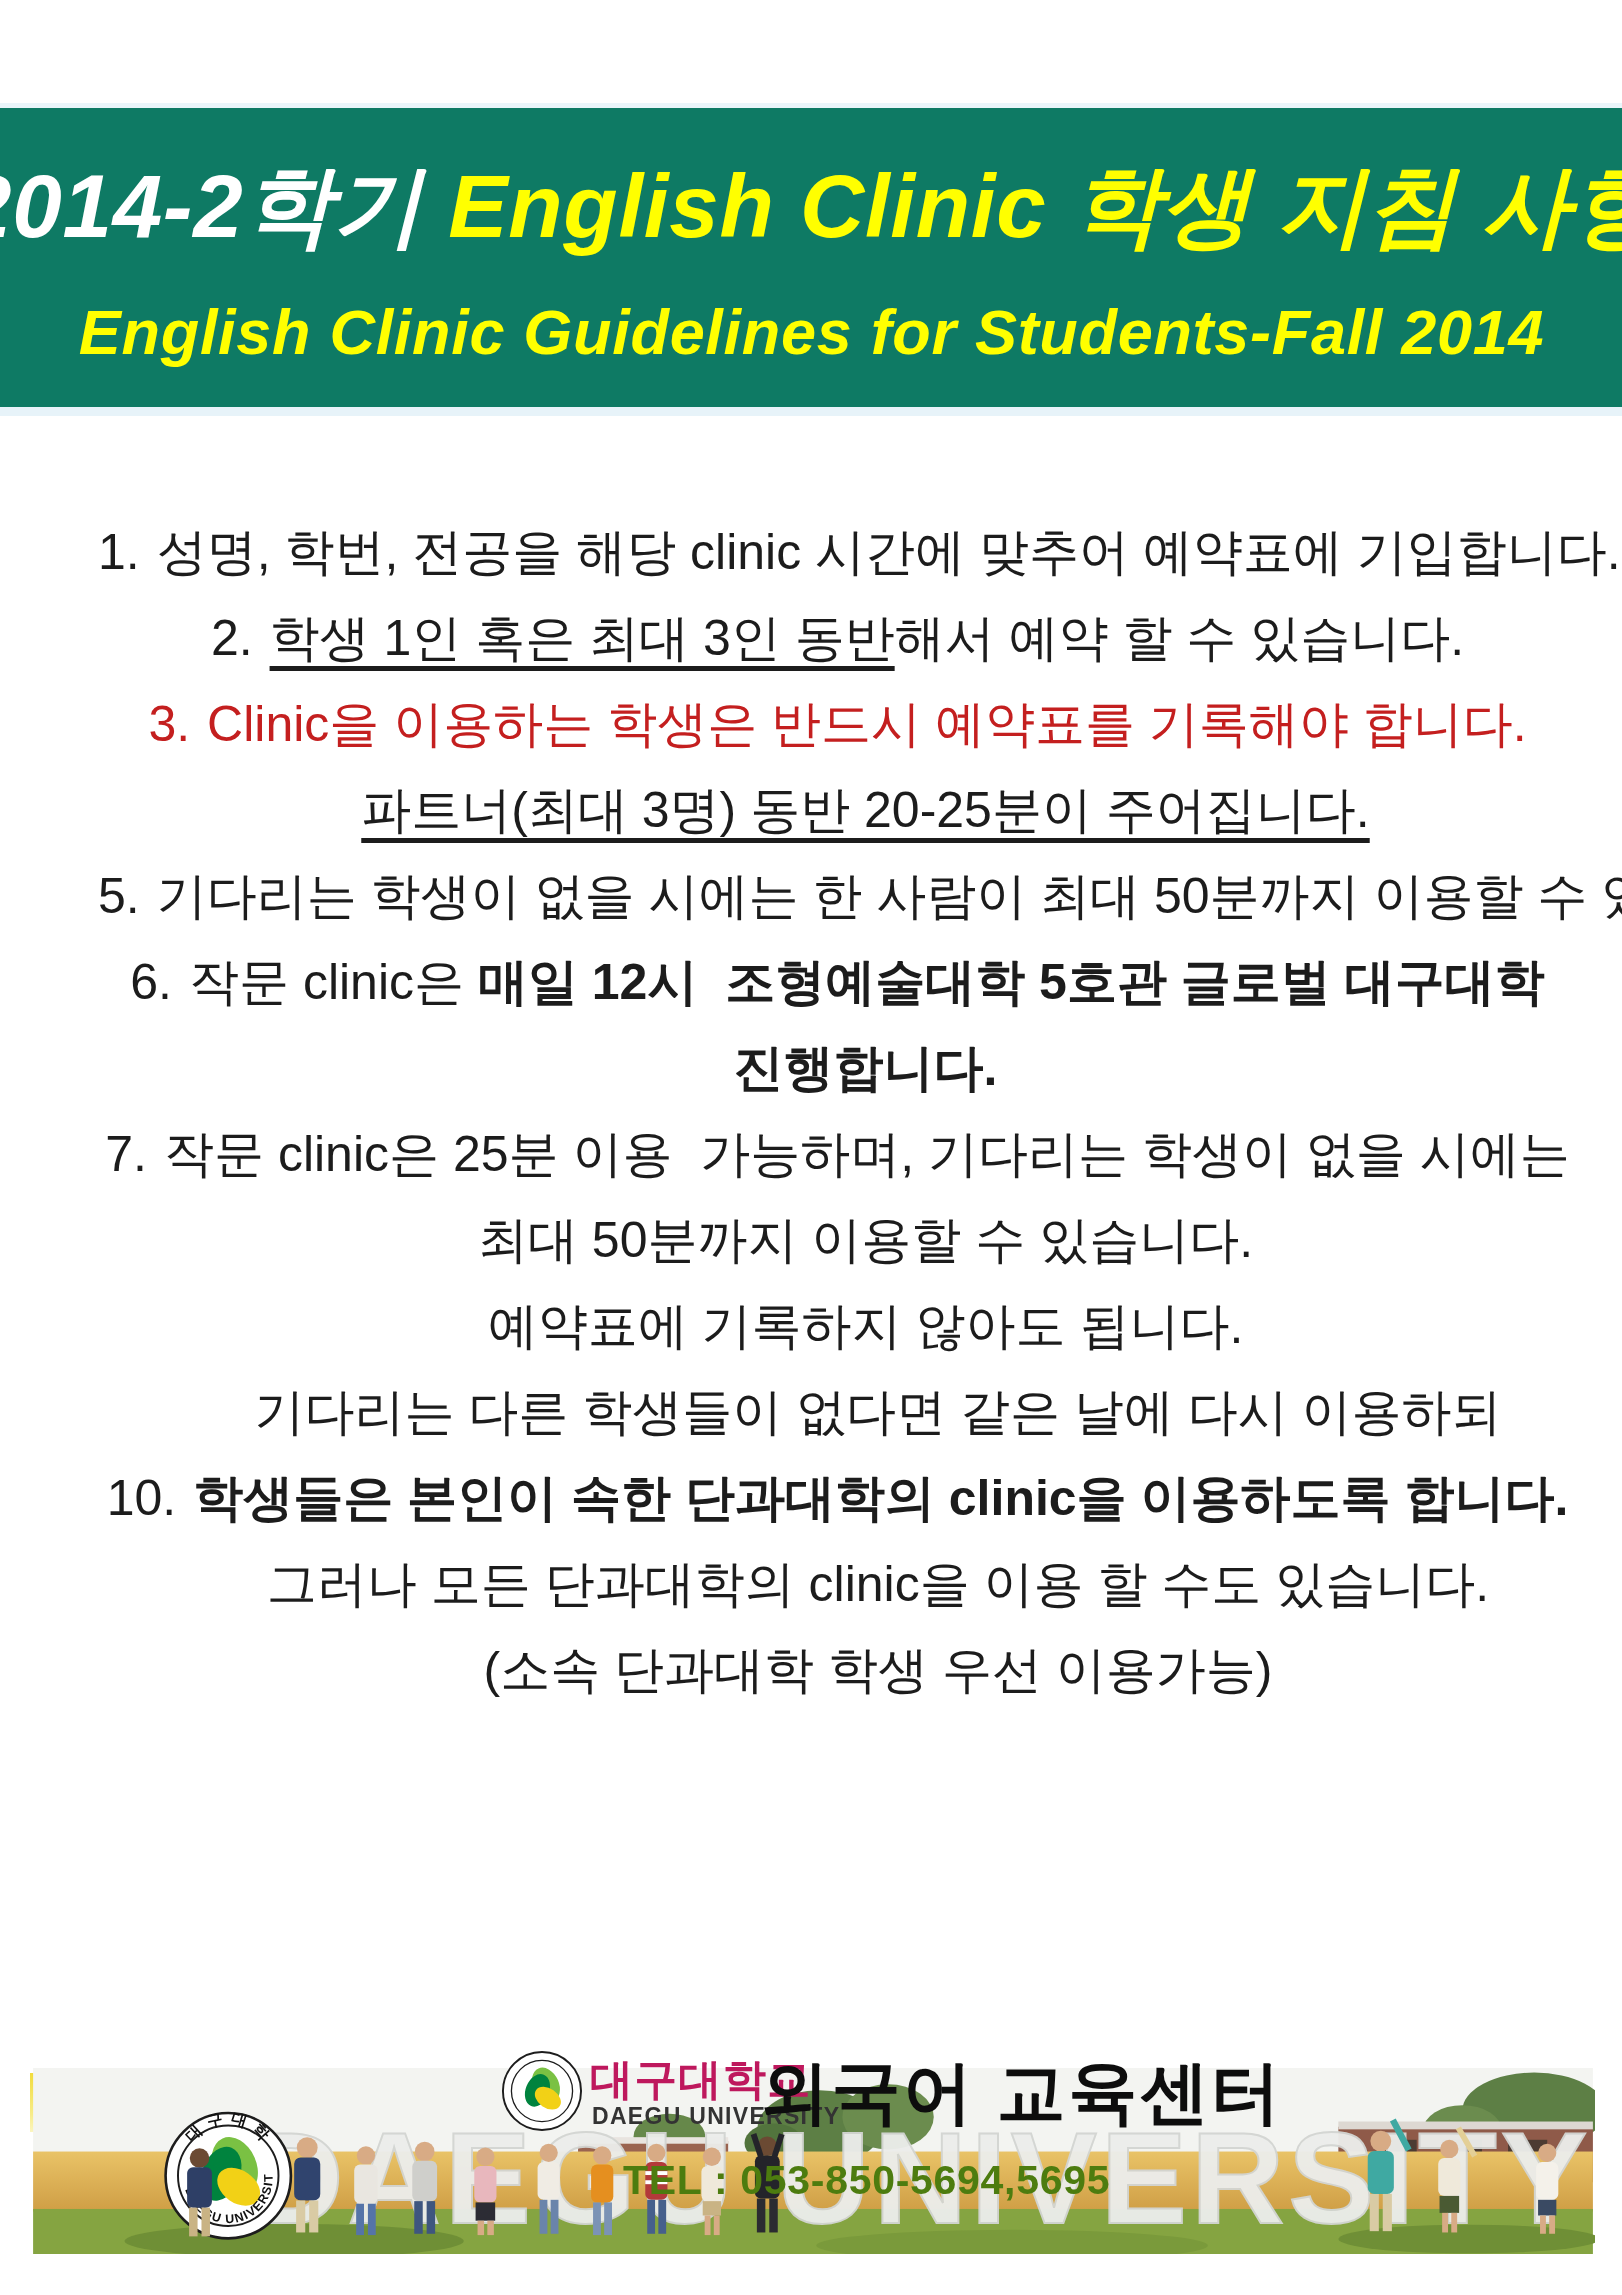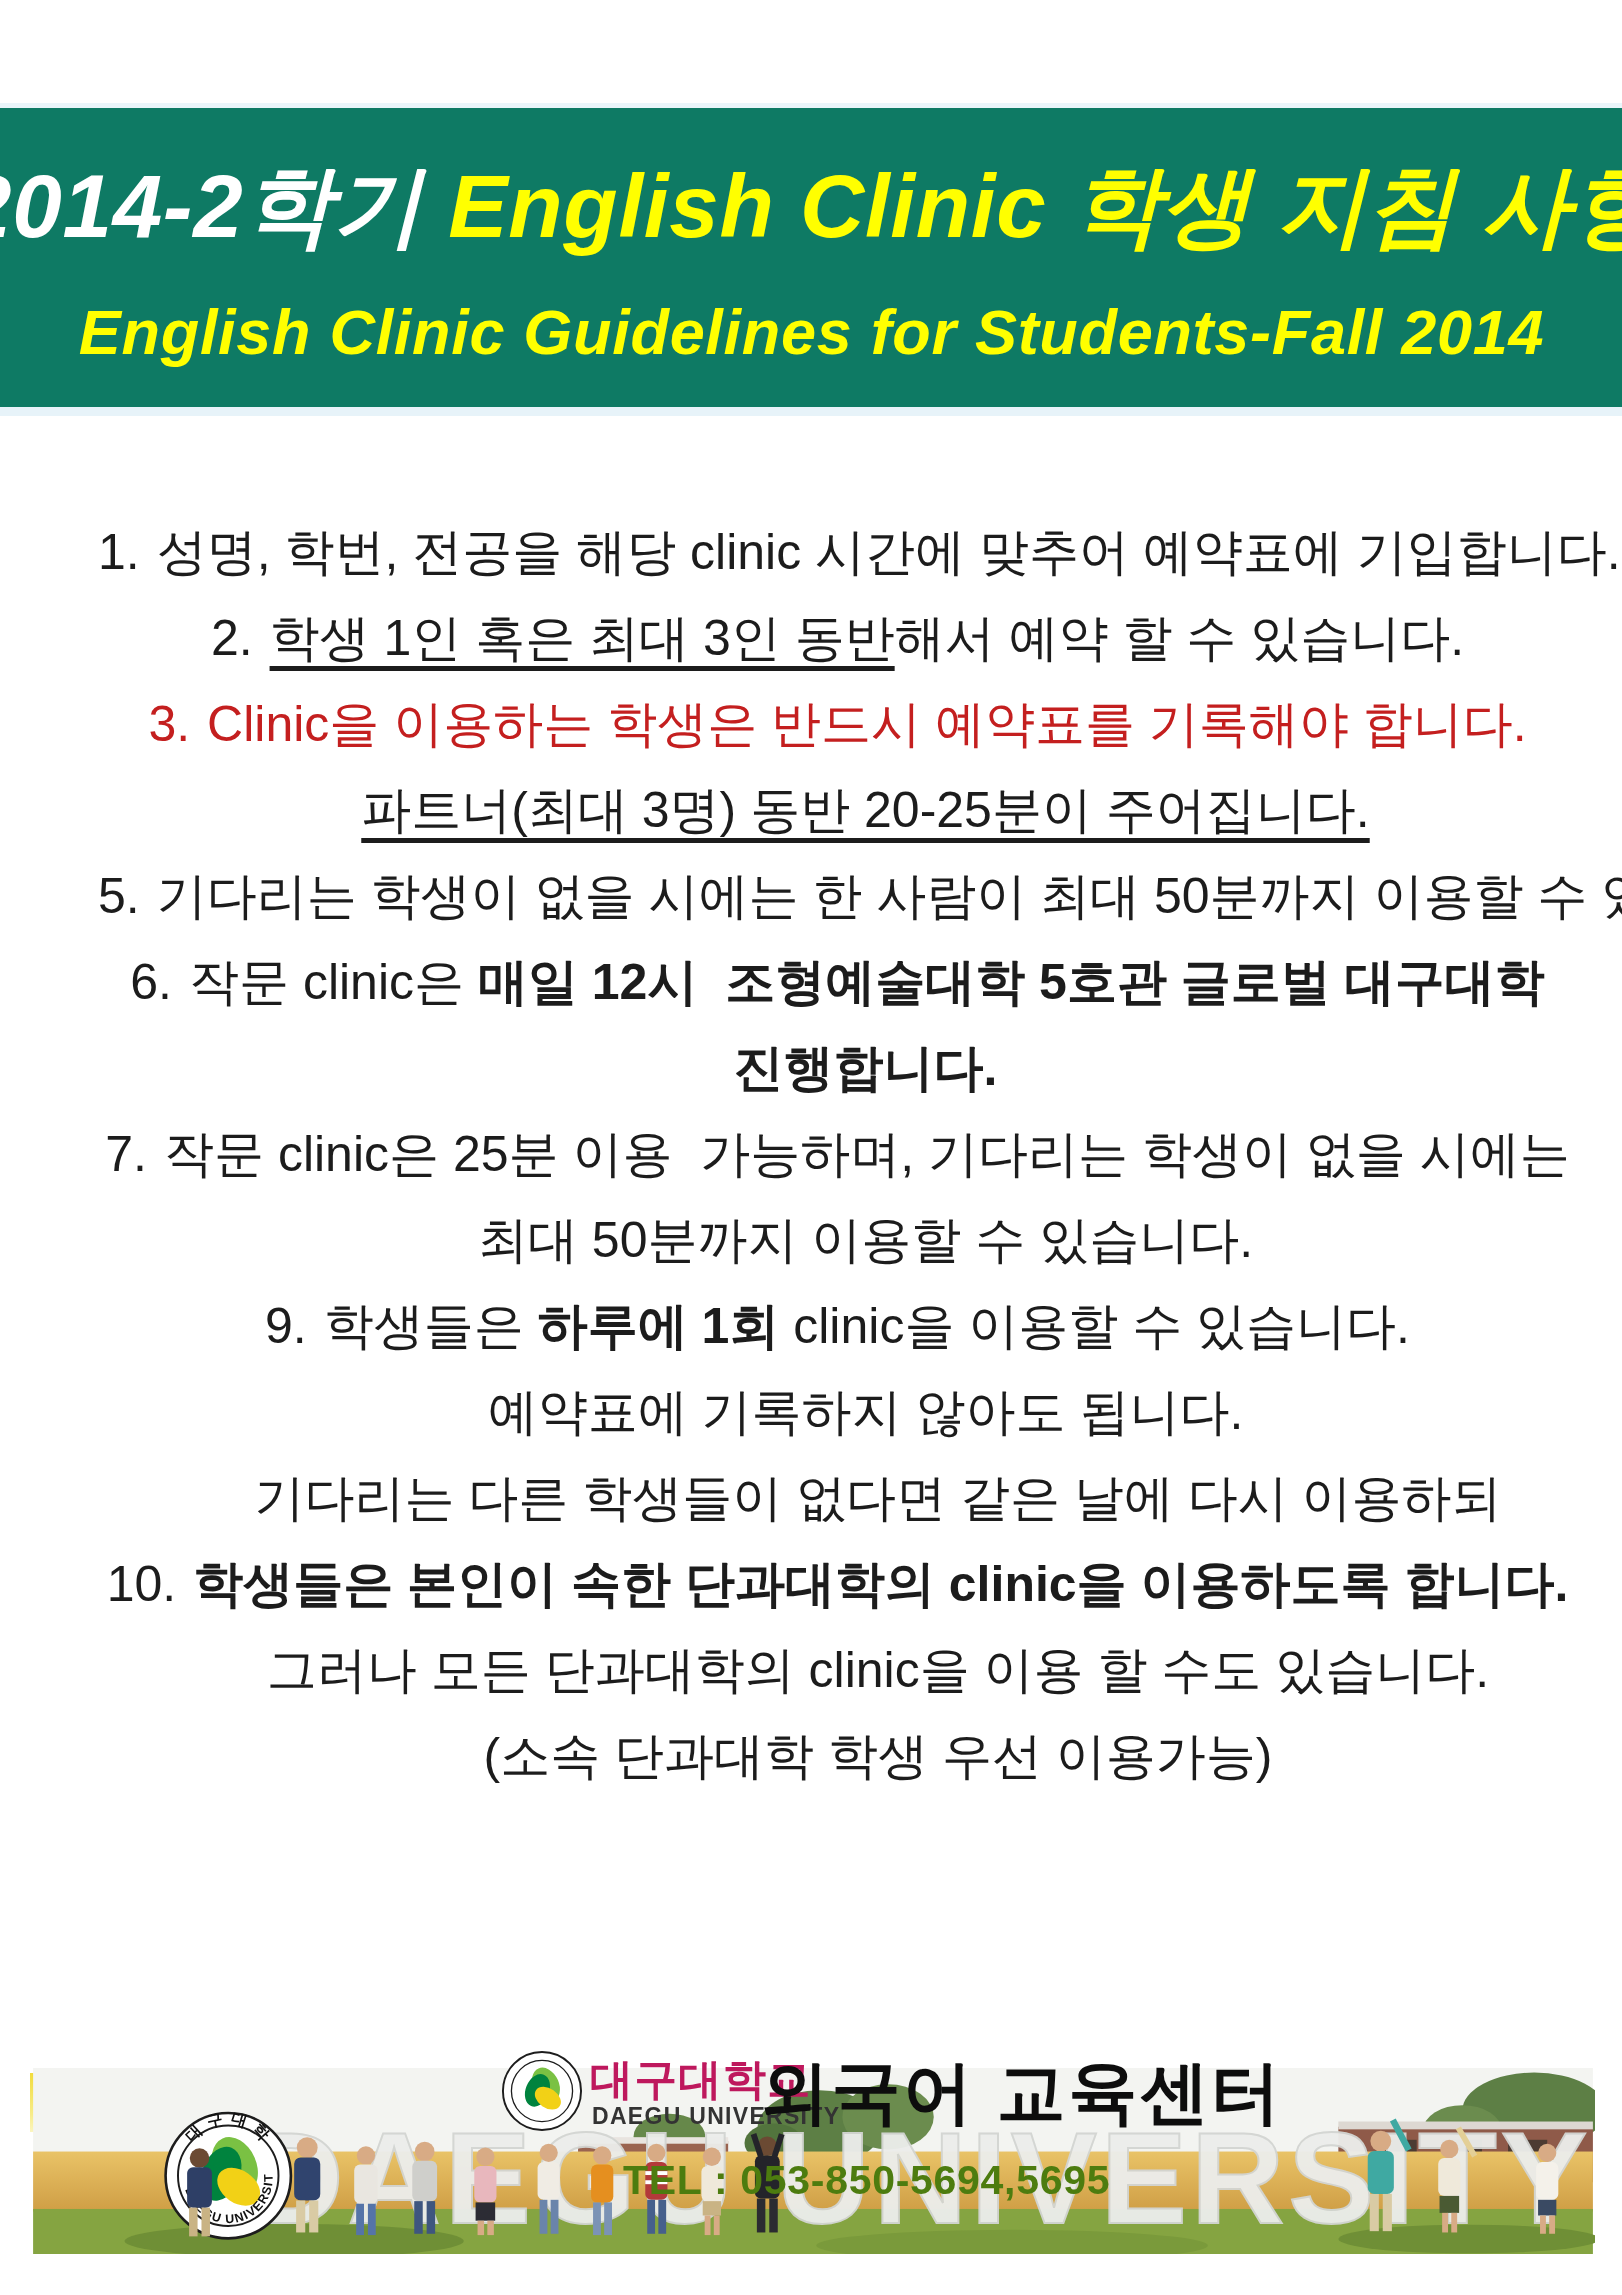--- a/index.html
+++ b/index.html
@@ -70,21 +70,20 @@
 
   <div class="line"><span class="num">5.</span><span>기다리는 학생이 없을 시에는 한 사람이 최대 50분까지 이용할 수 있습니다.</span></div>
 
   <div class="line"><span class="num">6.</span><span>작문 clinic은 </span><span class="bold">매일 12시  조형예술대학 5호관 글로벌 대구대학</span></div>
   <div class="line ind1"><span class="bold">진행합니다.</span></div>
 
   <div class="line"><span class="num">7.</span><span>작문 clinic은 25분 이용  가능하며, 기다리는 학생이 없을 시에는</span></div>
   <div class="line ind1"><span>최대 50분까지 이용할 수 있습니다.</span></div>
 
 
-  <div class="line"><span class="num">9.</span><span>학생들은 </span><span class="bold">하루에 1회</span><span> clinic을 이용할 수 있습니다.</span></div>
   <div class="line ind1"><span>예약표에 기록하지 않아도 됩니다.</span></div>
   <div class="line ind2"><span>기다리는 다른 학생들이 없다면 같은 날에 다시 이용하되</span></div>
 
   <div class="line"><span class="num">10.</span><span class="bold">학생들은 본인이 속한 단과대학의 clinic을 이용하도록 합니다.</span></div>
   <div class="line ind2"><span>그러나 모든 단과대학의 clinic을 이용 할 수도 있습니다.</span></div>
   <div class="line ind2"><span>(소속 단과대학 학생 우선 이용가능)</span></div>
 </main>
 
 <div class="yellow-square"></div>
 

